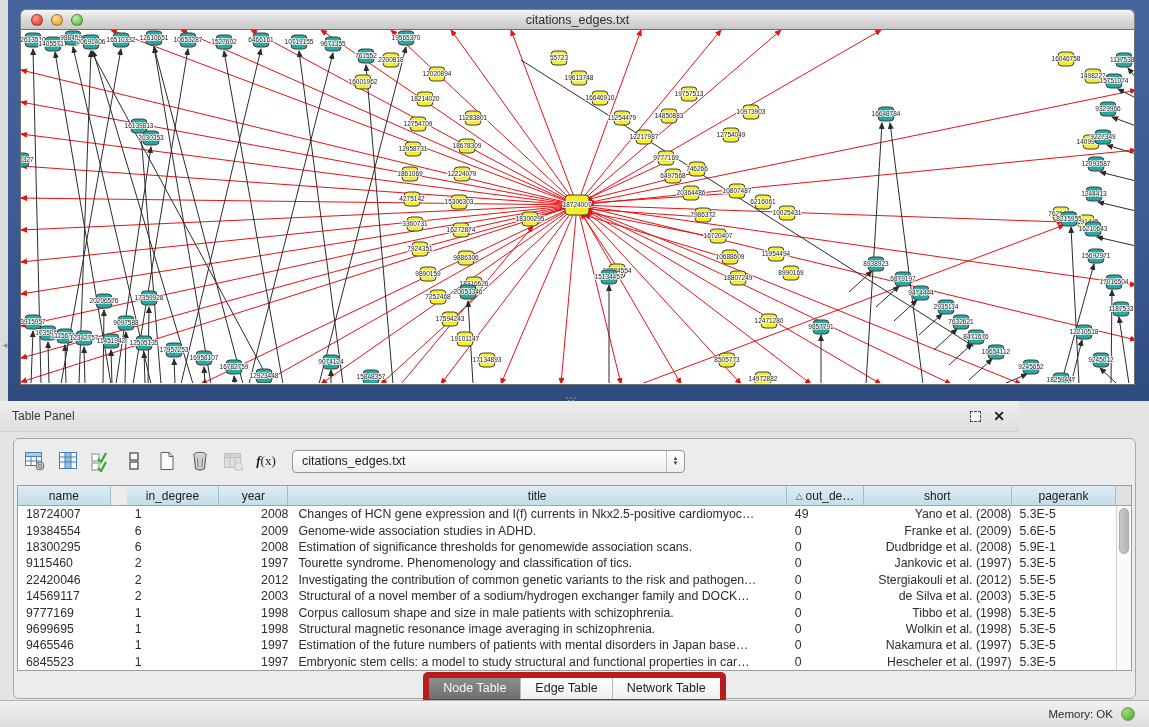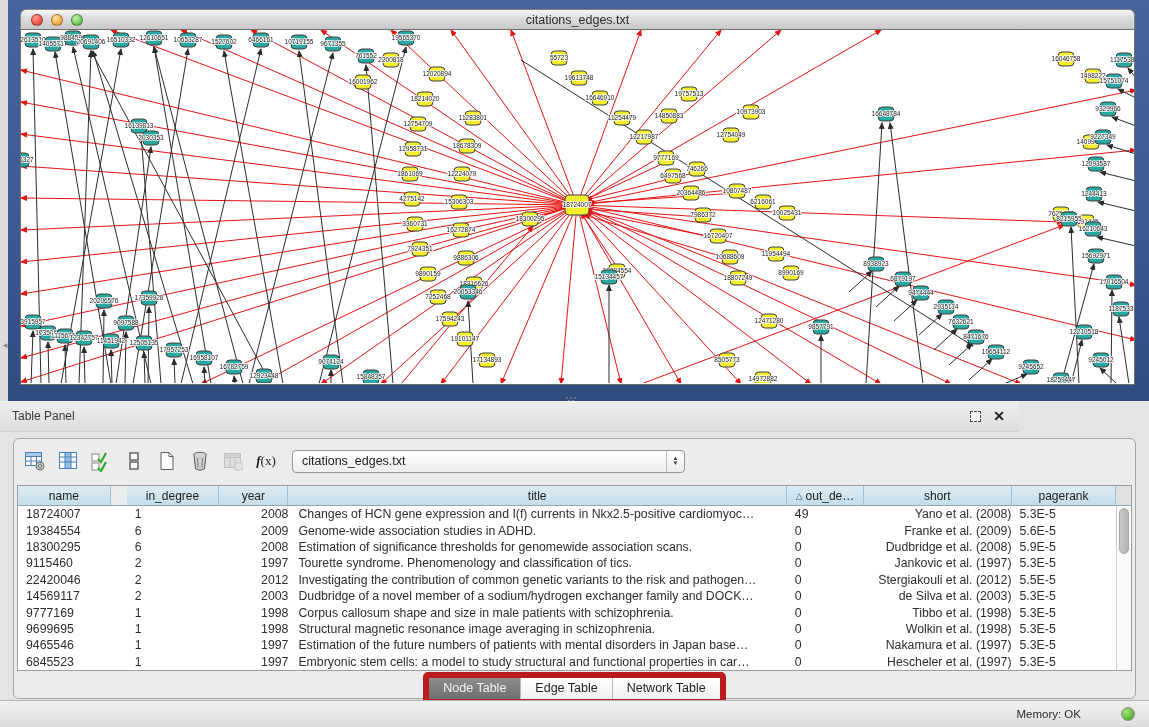--- a/index.html
+++ b/index.html
@@ -83,21 +83,21 @@
   .seg { display:flex; border:6px solid #b91c1c; border-radius:5px; overflow:hidden;
     background:#fff; box-shadow:inset 0 1px 0 rgba(255,255,255,.8); }
   .seg-item { padding:3px 14px 4px 14px; font-size:12.5px; color:#1f1f1f;
     background:linear-gradient(180deg,#ffffff,#efefef); border-right:1px solid #b9b9b9; cursor:default; }
   .seg-item:last-child { border-right:none; }
   .seg-item.active { background:linear-gradient(180deg,#8d8d8d,#6e6e6e); color:#f5f5f5; }
 
   
   .statusbar { position:absolute; left:0; top:700px; width:1149px; height:27px;
     background:linear-gradient(180deg,#f1f1f1,#dddddd); border-top:1px solid #b2b2b2;
-    display:flex; align-items:center; justify-content:flex-end;gap:32px; }
+    display:flex; align-items:center; justify-content:flex-end; }
   .mem-label { font-size:11.5px; color:#2b2b2b; margin-right:8px; }
   .mem-dot { width:14px; height:14px; border-radius:50%; margin-right:14px;
     background:radial-gradient(circle at 35% 30%, #9fe27e, #53b42e 75%); border:1px solid #8e8e8e; }
 
   
   .ic { display:block; }
 </style>
 </head>
 <body>
 
@@ -815,21 +815,21 @@
             <div class="td c5 center">Franke et al. (2009)</div>
             <div class="td c6">5.6E-5</div>
           </div>
           <div class="trow">
             <div class="td c0">18300295</div>
             <div class="td c1">6</div>
             <div class="td c2">2008</div>
             <div class="td c3">Estimation of significance thresholds for genomewide association scans.</div>
             <div class="td c4">0</div>
             <div class="td c5 center">Dudbridge et al. (2008)</div>
-            <div class="td c6">5.9E-5</div>
+            <div class="td c6">5.9E-1</div>
           </div>
           <div class="trow">
             <div class="td c0">9115460</div>
             <div class="td c1">2</div>
             <div class="td c2">1997</div>
             <div class="td c3">Tourette syndrome. Phenomenology and classification of tics.</div>
             <div class="td c4">0</div>
             <div class="td c5 center">Jankovic et al. (1997)</div>
             <div class="td c6">5.3E-5</div>
           </div>
@@ -839,21 +839,21 @@
             <div class="td c2">2012</div>
             <div class="td c3">Investigating the contribution of common genetic variants to the risk and pathogen…</div>
             <div class="td c4">0</div>
             <div class="td c5 center">Stergiakouli et al. (2012)</div>
             <div class="td c6">5.5E-5</div>
           </div>
           <div class="trow">
             <div class="td c0">14569117</div>
             <div class="td c1">2</div>
             <div class="td c2">2003</div>
-            <div class="td c3">Dudbridge of a novel member of a sodium/hydrogen exchanger family and DOCK…</div>
+            <div class="td c3">Structural of a novel member of a sodium/hydrogen exchanger family and DOCK…</div>
             <div class="td c4">0</div>
             <div class="td c5 center">de Silva et al. (2003)</div>
             <div class="td c6">5.3E-5</div>
           </div>
           <div class="trow">
             <div class="td c0">9777169</div>
             <div class="td c1">1</div>
             <div class="td c2">1998</div>
             <div class="td c3">Corpus callosum shape and size in male patients with schizophrenia.</div>
             <div class="td c4">0</div>

